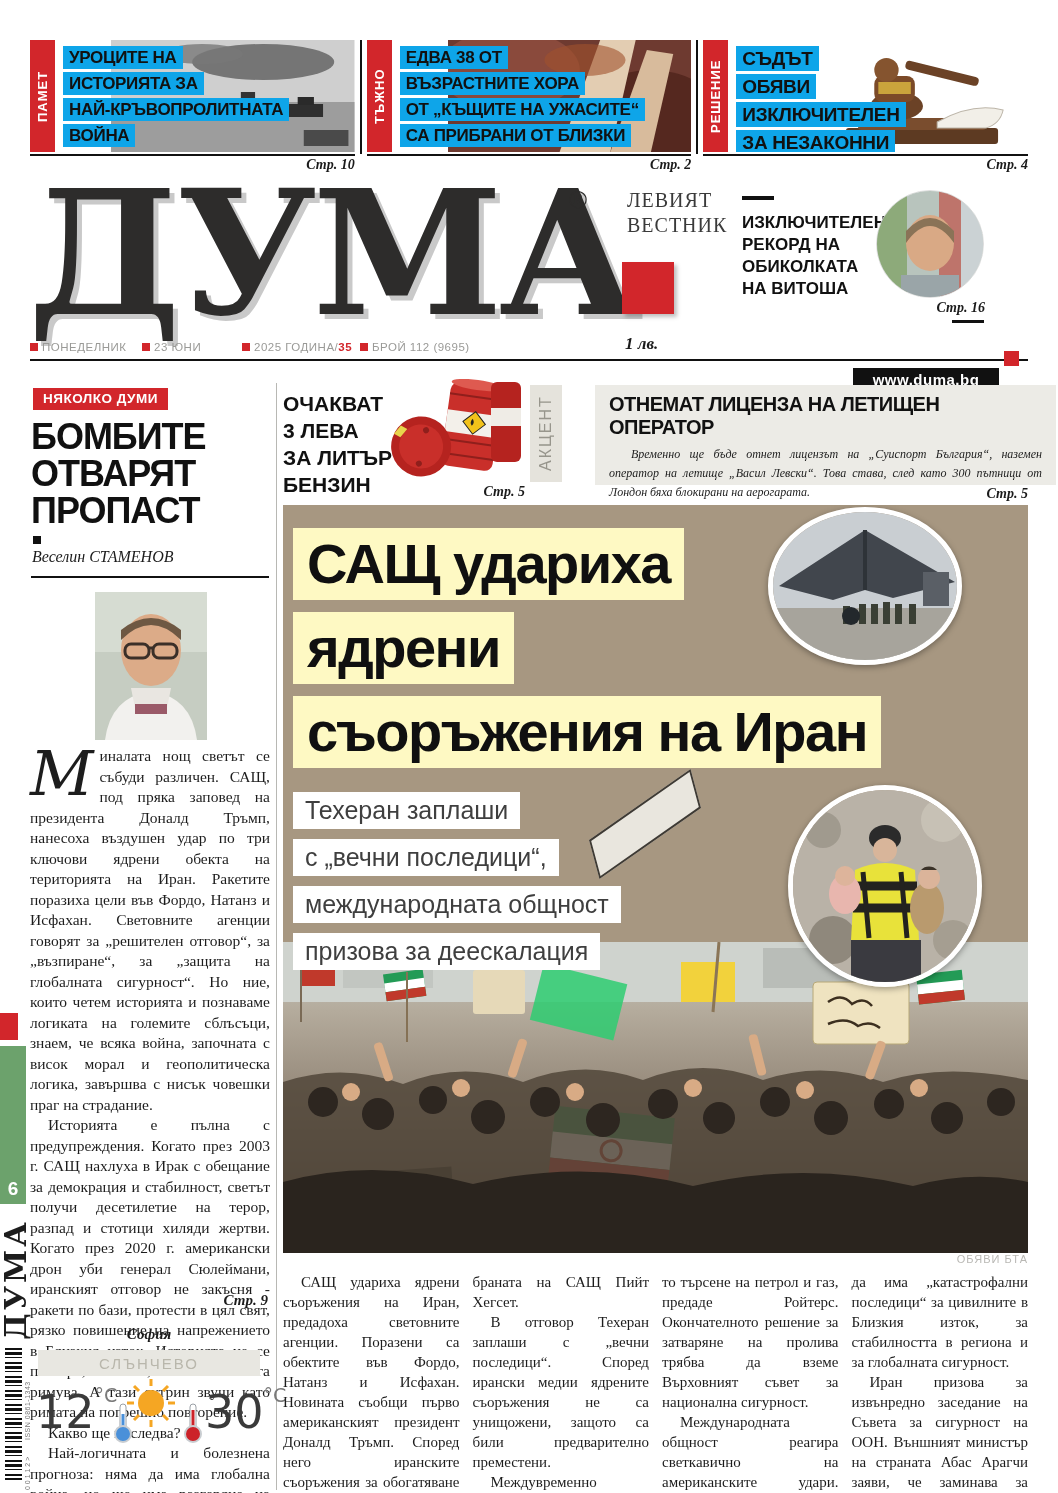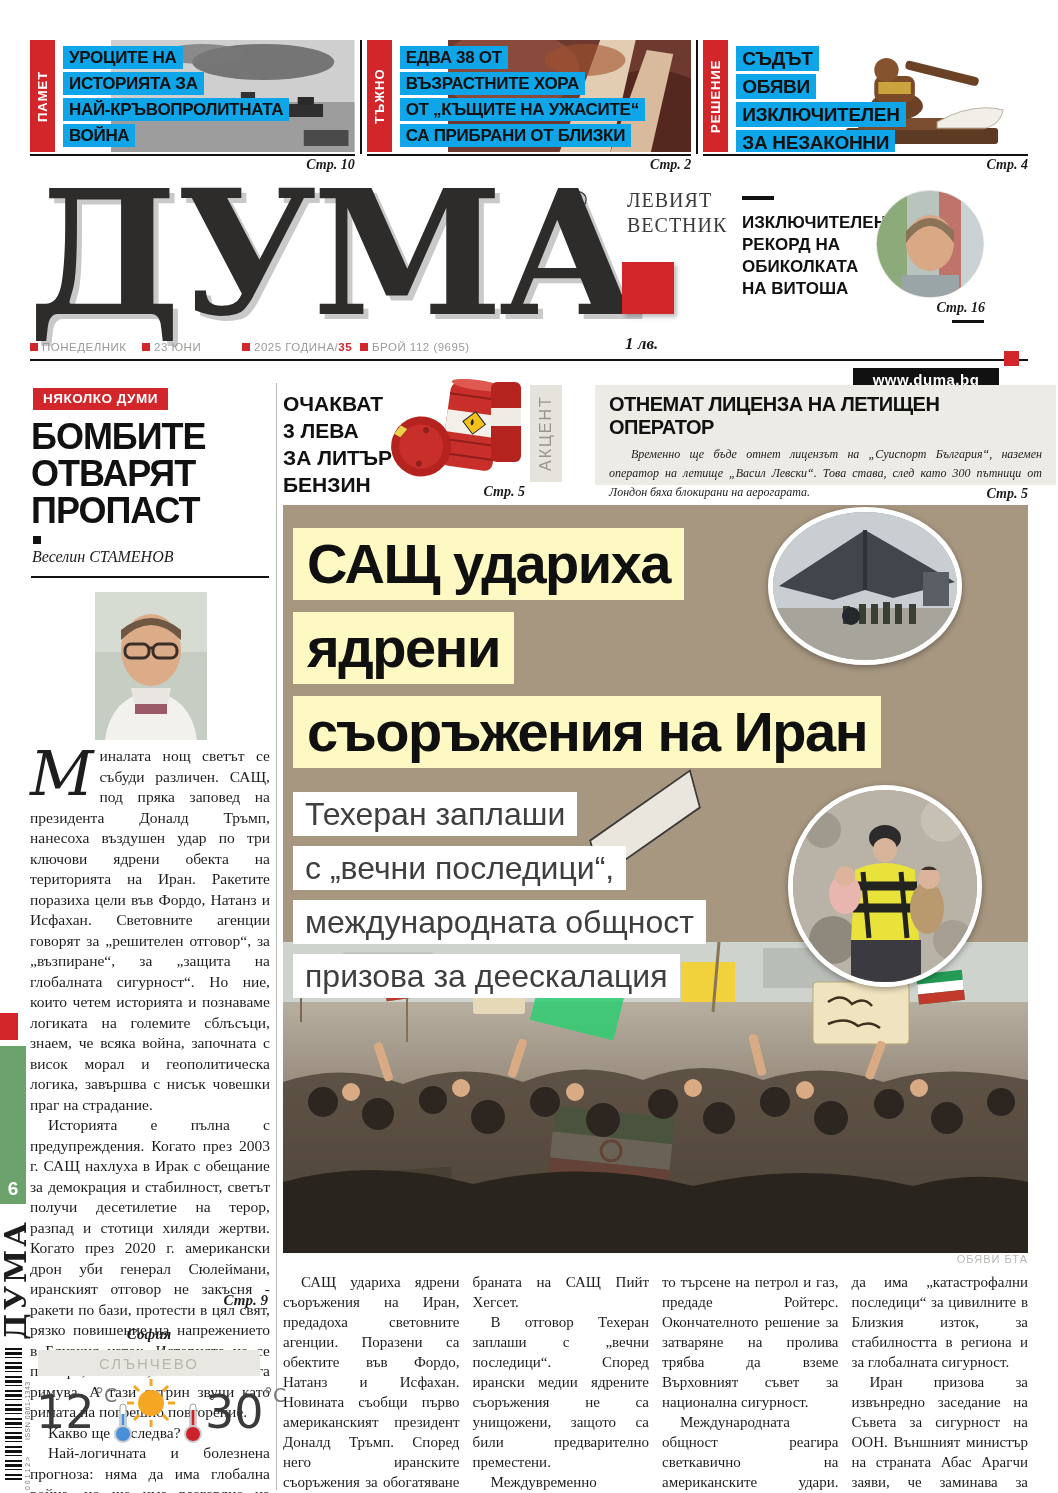--- a/index.html
+++ b/index.html
@@ -100,21 +100,21 @@
         linear-gradient(135deg,#b4a492 0%,#9c8c7a 40%,#baa астр 0,#a89880 70%,#8d7d6b 100%);
       background-color:#a79781;}
   .sat-road{position:absolute;left:300px;top:300px;width:120px;height:34px;background:rgba(245,243,238,.85);
       border:2px solid #3e3a34;transform:rotate(-35deg) skewX(-20deg);}
   .protest{position:absolute;left:0;top:437px;width:745px;height:311px;
       background:linear-gradient(180deg,#c9cdc8 0%,#b4ab9c 22%,#8e8172 55%,#5b5045 80%,#38312a 100%);}
   .lead-heads{position:absolute;left:10px;top:23px;}
   .lh-strip{display:table;background:#fef9c3;color:#101010;font-weight:bold;font-size:56px;line-height:1;
       letter-spacing:-1.5px;padding:8px 14px;margin-bottom:12px;white-space:nowrap;}
   .lead-subs{position:absolute;left:10px;top:287px;}
-  .ls-strip{display:table;background:#fff;color:#3f3f3f;font-size:32px;line-height:1;padding:6px 12px;margin-bottom:10px;white-space:nowrap;}
+  .ls-strip{display:table;background:#fff;color:#3f3f3f;font-size:25px;line-height:1;padding:6px 12px;margin-bottom:10px;white-space:nowrap;}
   .inset{position:absolute;border:5px solid #fff;border-radius:50%;overflow:hidden;box-shadow:0 2px 6px rgba(0,0,0,.35);}
   .inset1{left:485px;top:2px;width:184px;height:148px;}
   .inset2{left:505px;top:280px;width:184px;height:192px;}
   .credit{position:absolute;left:778px;top:1253px;width:250px;text-align:right;font-size:11px;color:#b9b8b4;letter-spacing:1px;}
   
   .story{position:absolute;left:283px;top:1272px;width:745px;display:flex;gap:13px;}
   .scol{flex:1;font-family:"Liberation Serif",serif;font-size:15px;line-height:20px;text-align:justify;color:#1d1d1d;}
   .scol p{margin:0;text-indent:18px;}
   .scol p.cont{text-indent:0;}
   svg{display:block;}

